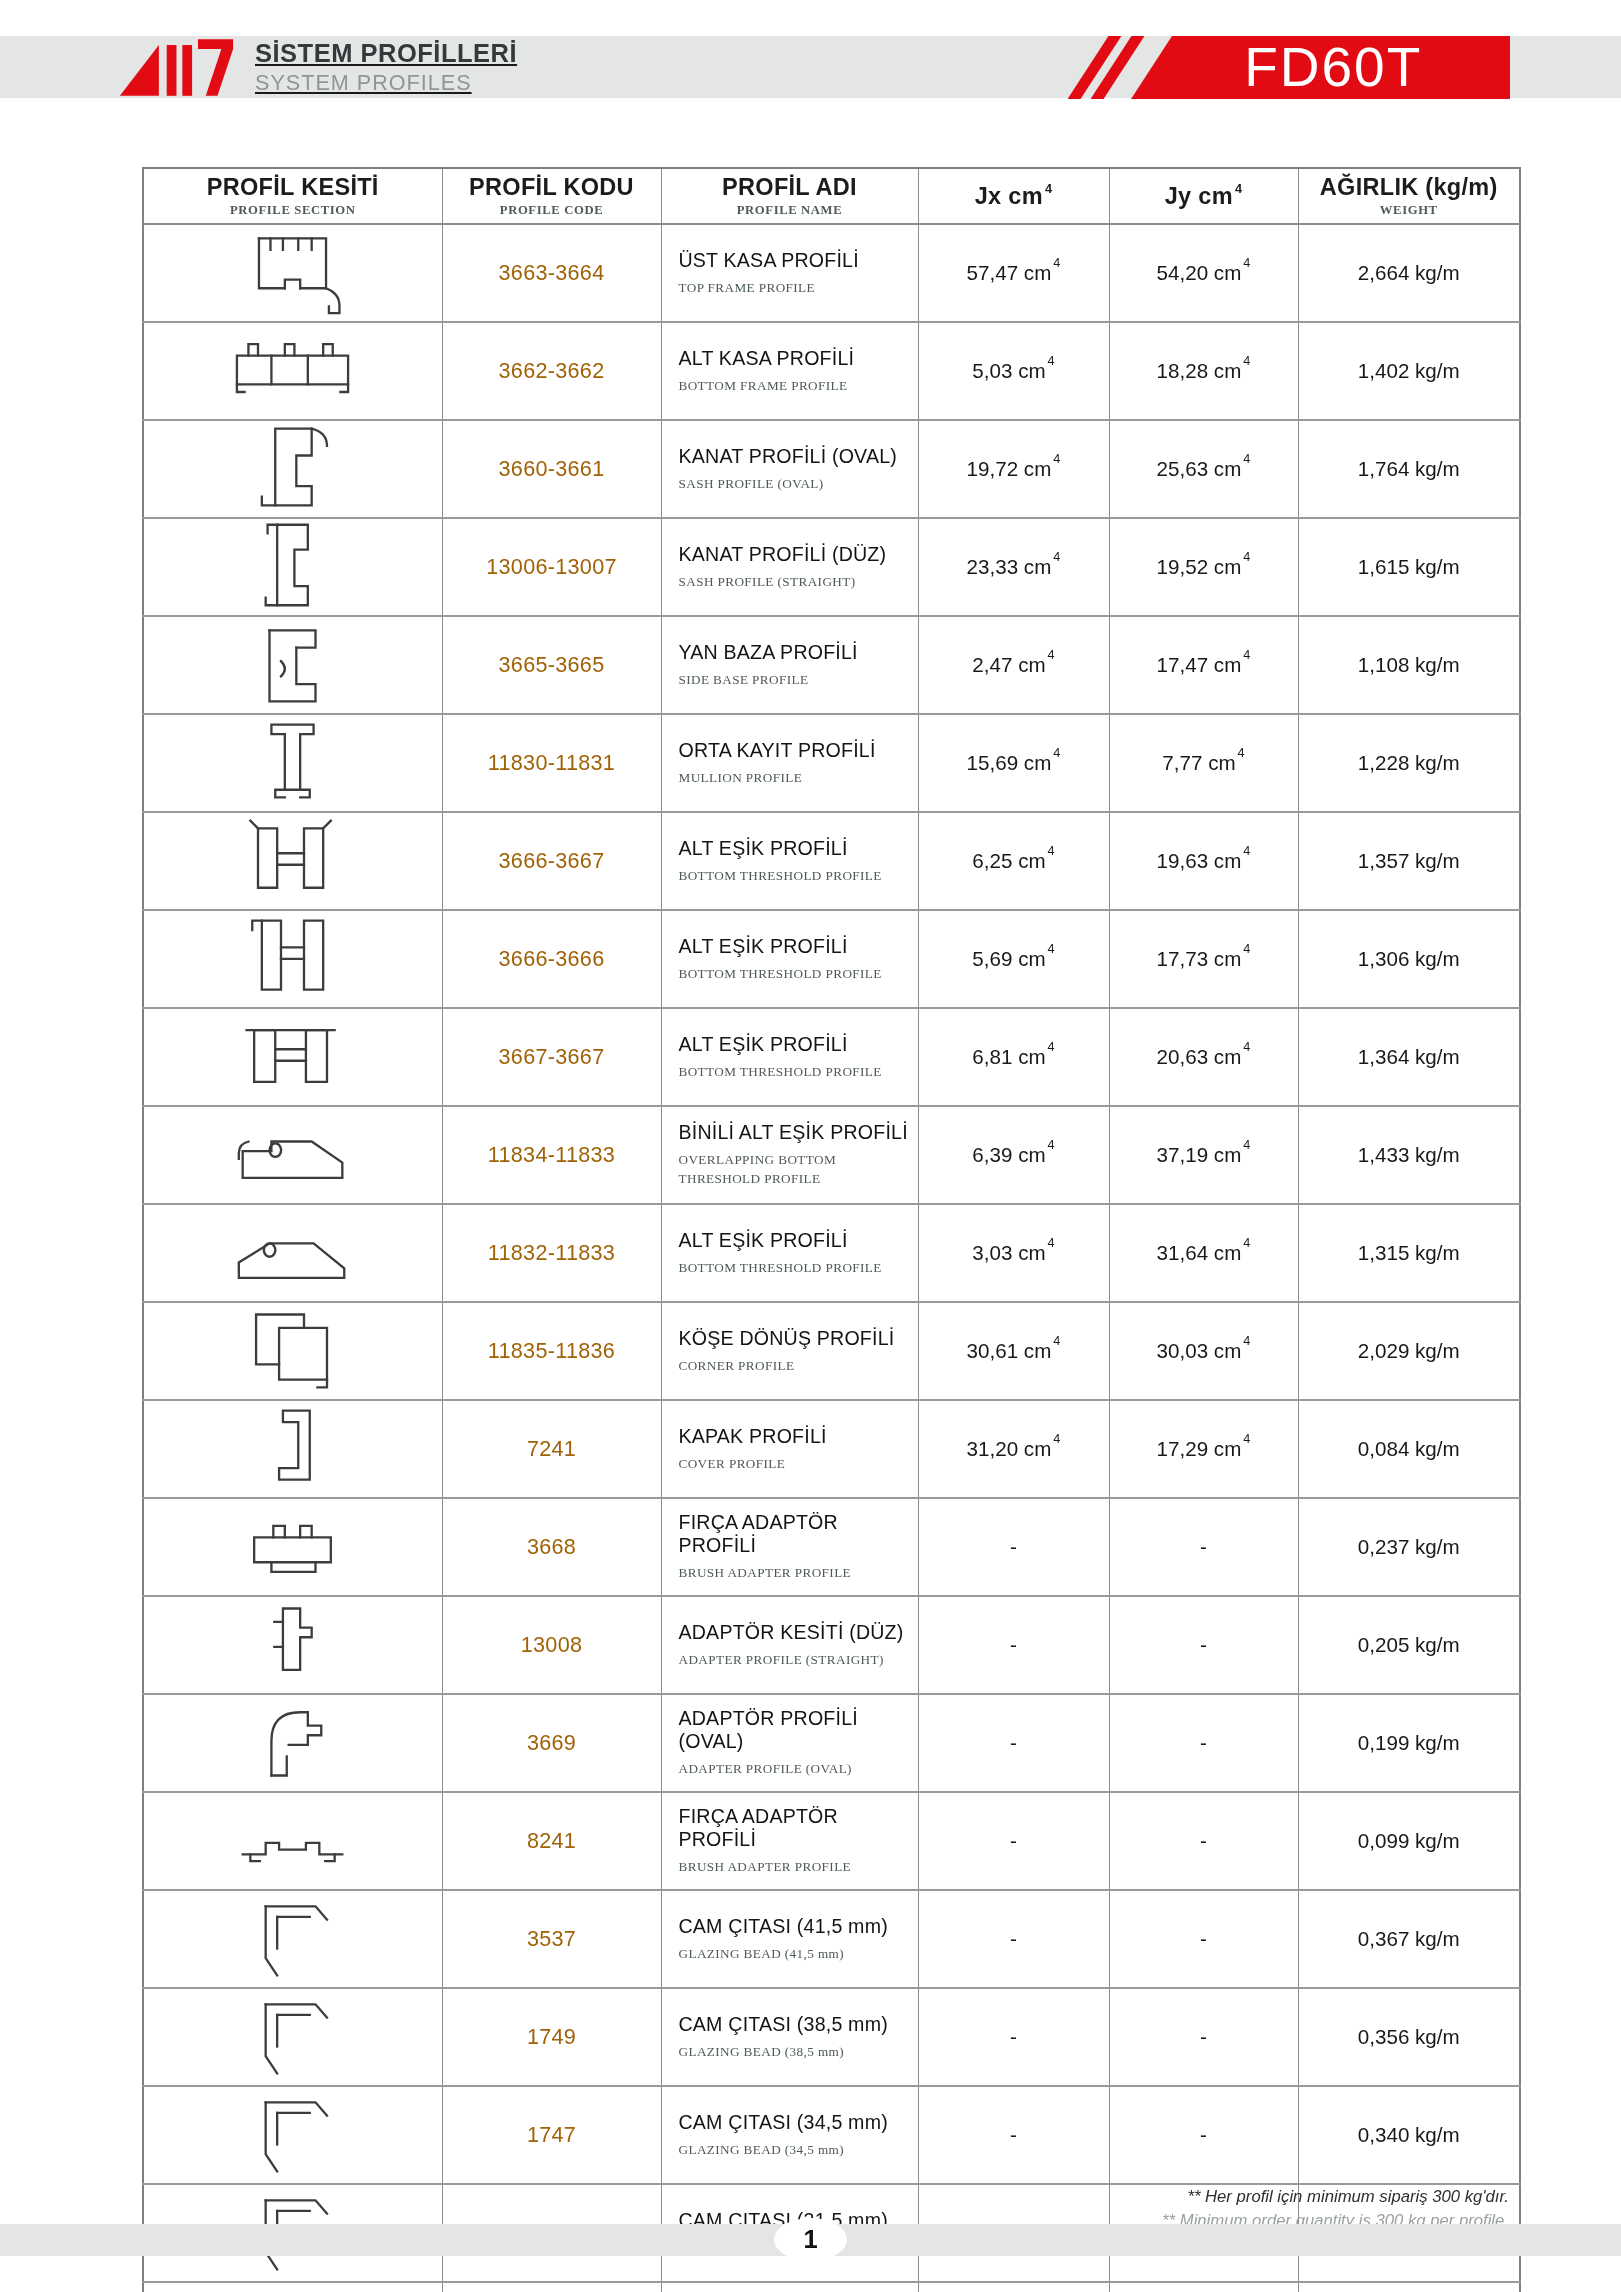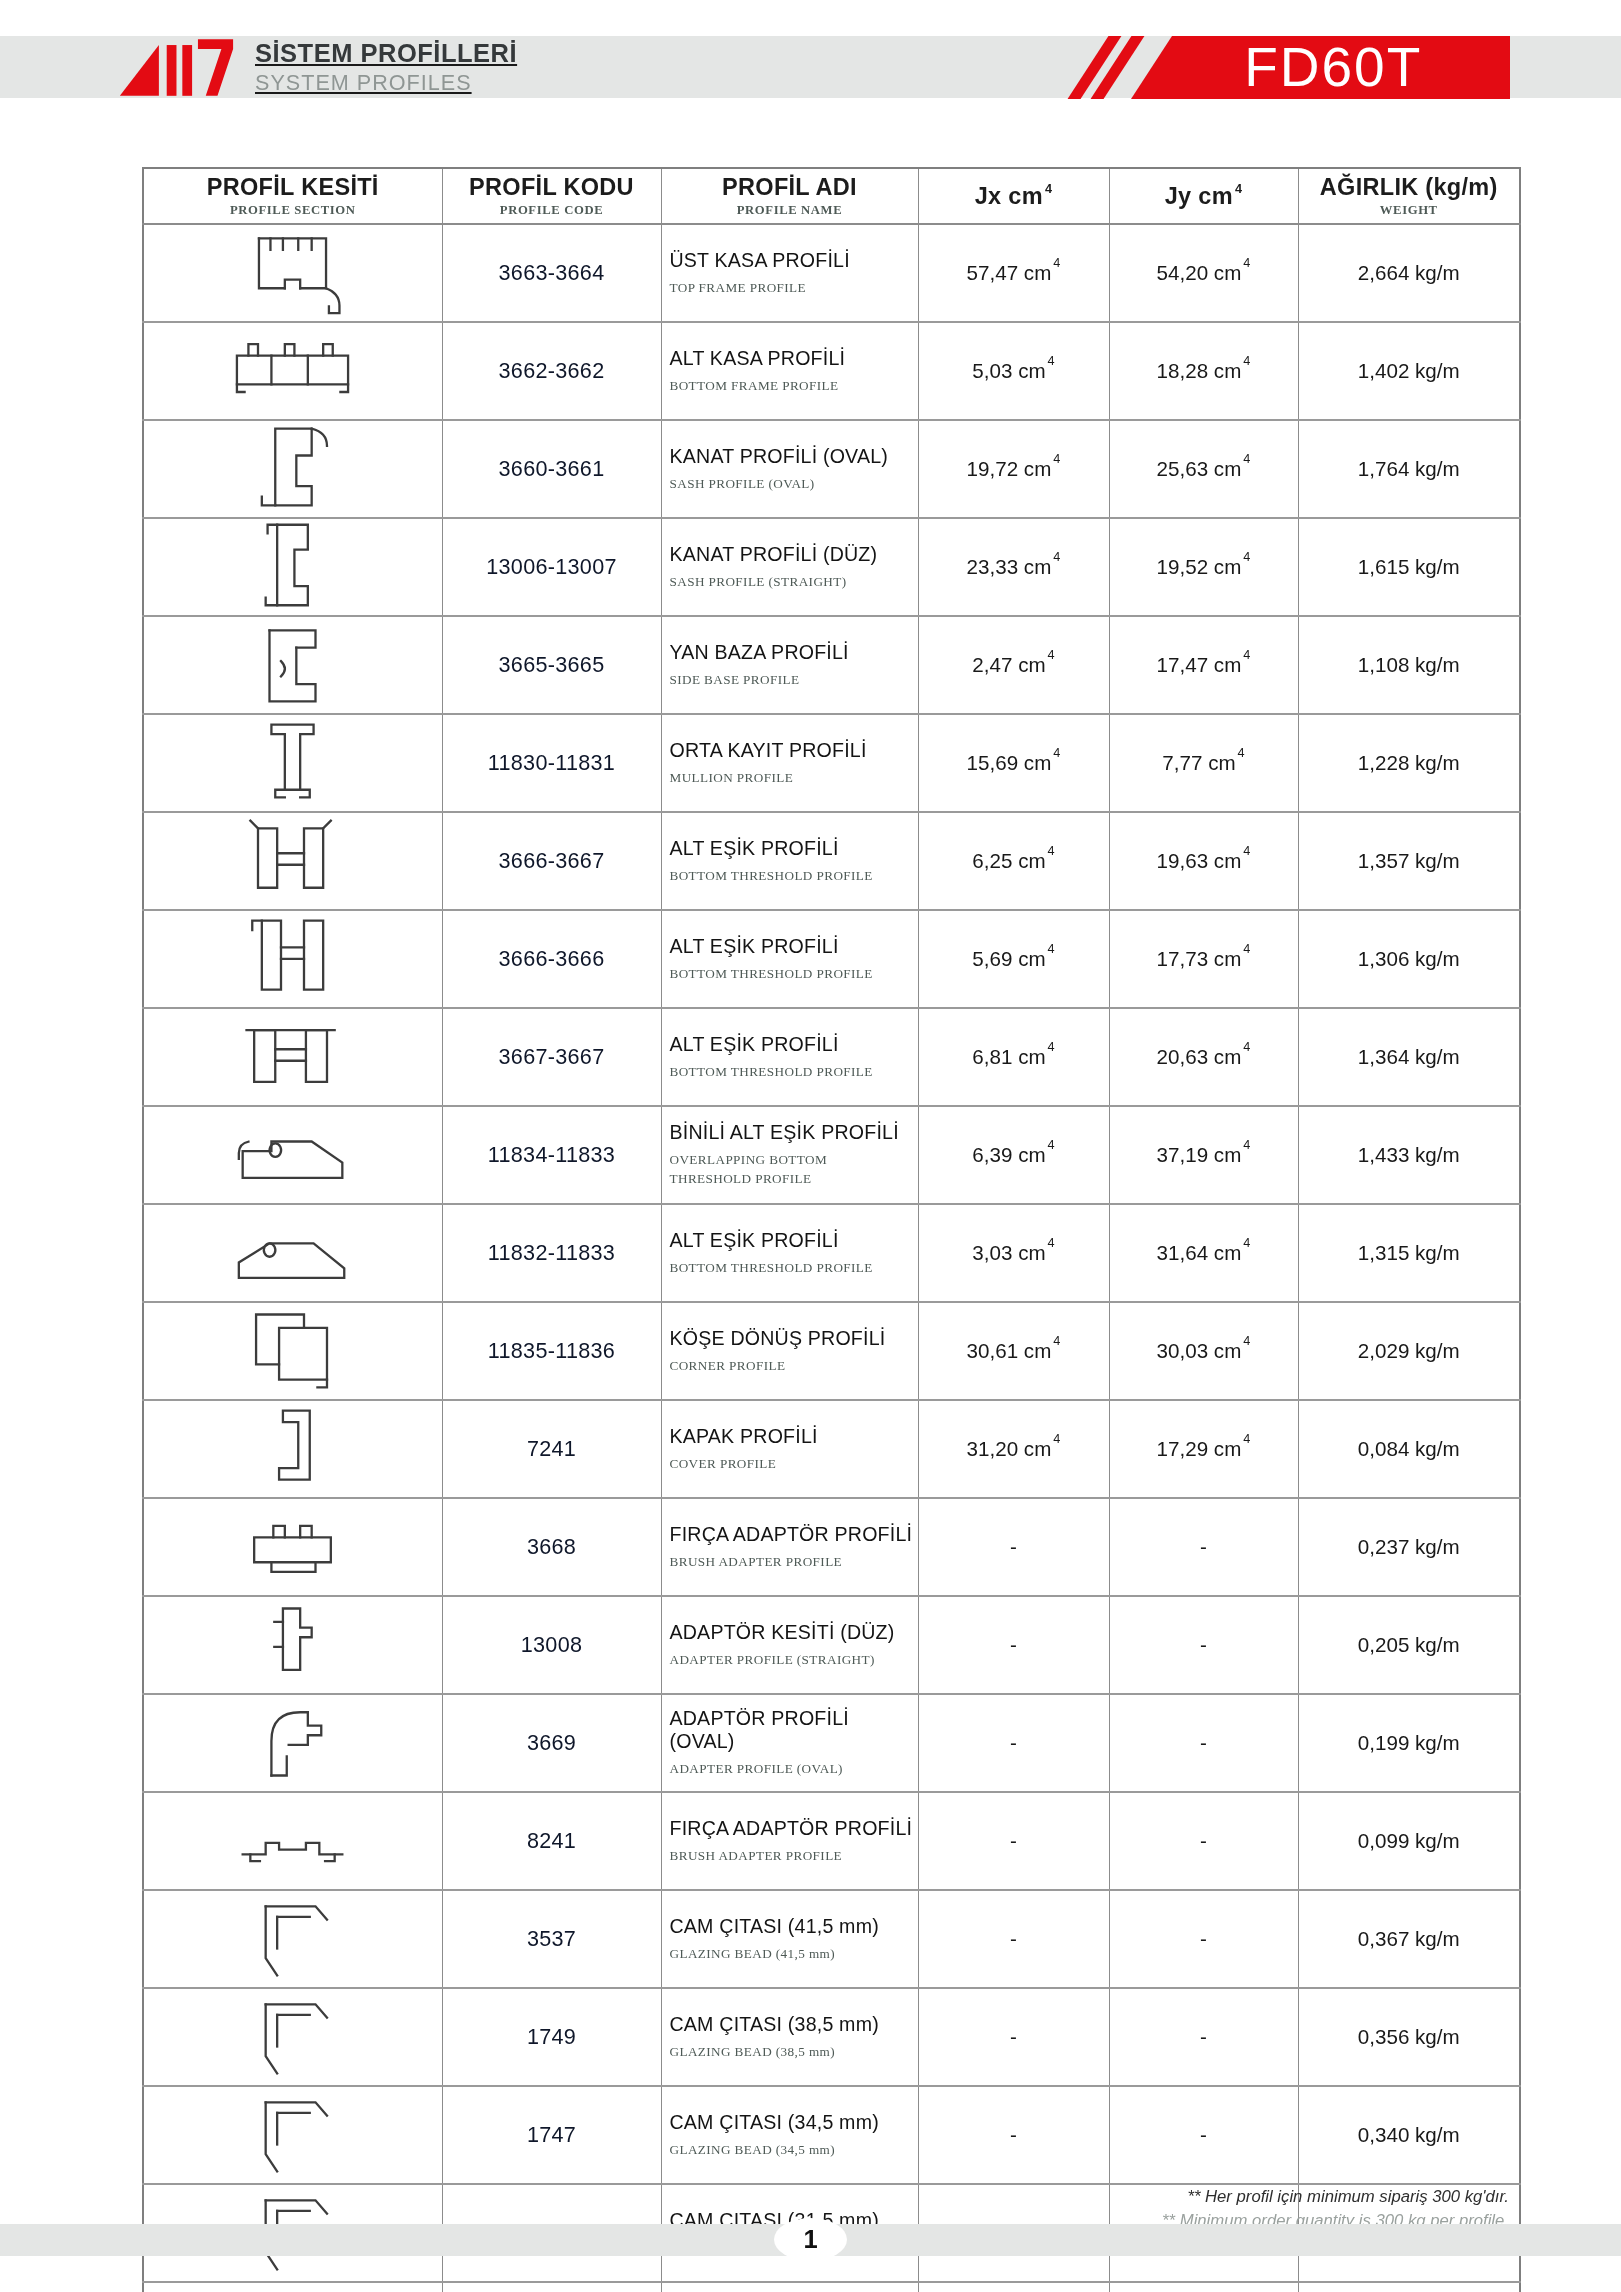--- a/index.html
+++ b/index.html
@@ -26,22 +26,22 @@
   table.profiles{position:absolute;left:142px;top:167px;width:1377px;border-collapse:collapse;
                  table-layout:fixed;border:2px solid #7f7f7f;}
   th,td{border:1px solid #8c8c8c;vertical-align:middle;padding:0;}
   tbody td{border-top-width:2px;border-top-color:#9a9a9a;}
   thead th{border-bottom-width:2px;height:54px;text-align:center;font-weight:bold;margin-left:36px;}
   tbody tr{height:89px;}
   .h-main{font-size:23.5px;color:#1c1c1c;letter-spacing:0.3px;}
   .h-sub{font-family:"Liberation Serif",serif;font-size:12.7px;color:#4e5a56;letter-spacing:0.6px;margin-top:2.9px;}
   .sup4{font-size:12.7px;position:relative;top:-10.8px;margin-left:2px;}
   td.col-section{text-align:center;}
-  td.col-code{text-align:center;font-size:21.6px;color:#0f172a;letter-spacing:0.3px;}
-  td.col-name{text-align:left;padding-left:8px;}
+  td.col-code{text-align:center;font-size:21.6px;color:#a16207;letter-spacing:0.3px;}
+  td.col-name{text-align:left;padding-left:17px;}
   .name-tr{font-size:19.6px;color:#141414;letter-spacing:0.2px;}
   .name-en{font-family:"Liberation Serif",serif;font-size:13.2px;color:#4e5a56;margin-top:5.9px;
            letter-spacing:0.4px;line-height:1.45;padding-right:5.9px;}
   td.col-jx,td.col-jy{text-align:center;}
   .val{font-size:20.6px;color:#191919;}
   .val .vsup{font-size:12.7px;position:relative;top:-12.7px;margin-left:2px;}
   td.col-weight{text-align:center;font-size:20.6px;color:#191919;}
   .profile-svg{display:inline-block;}
   .profile-svg path{fill:none;stroke:#3c3c3c;stroke-width:2.4;stroke-linecap:square;stroke-linejoin:miter;}
 

